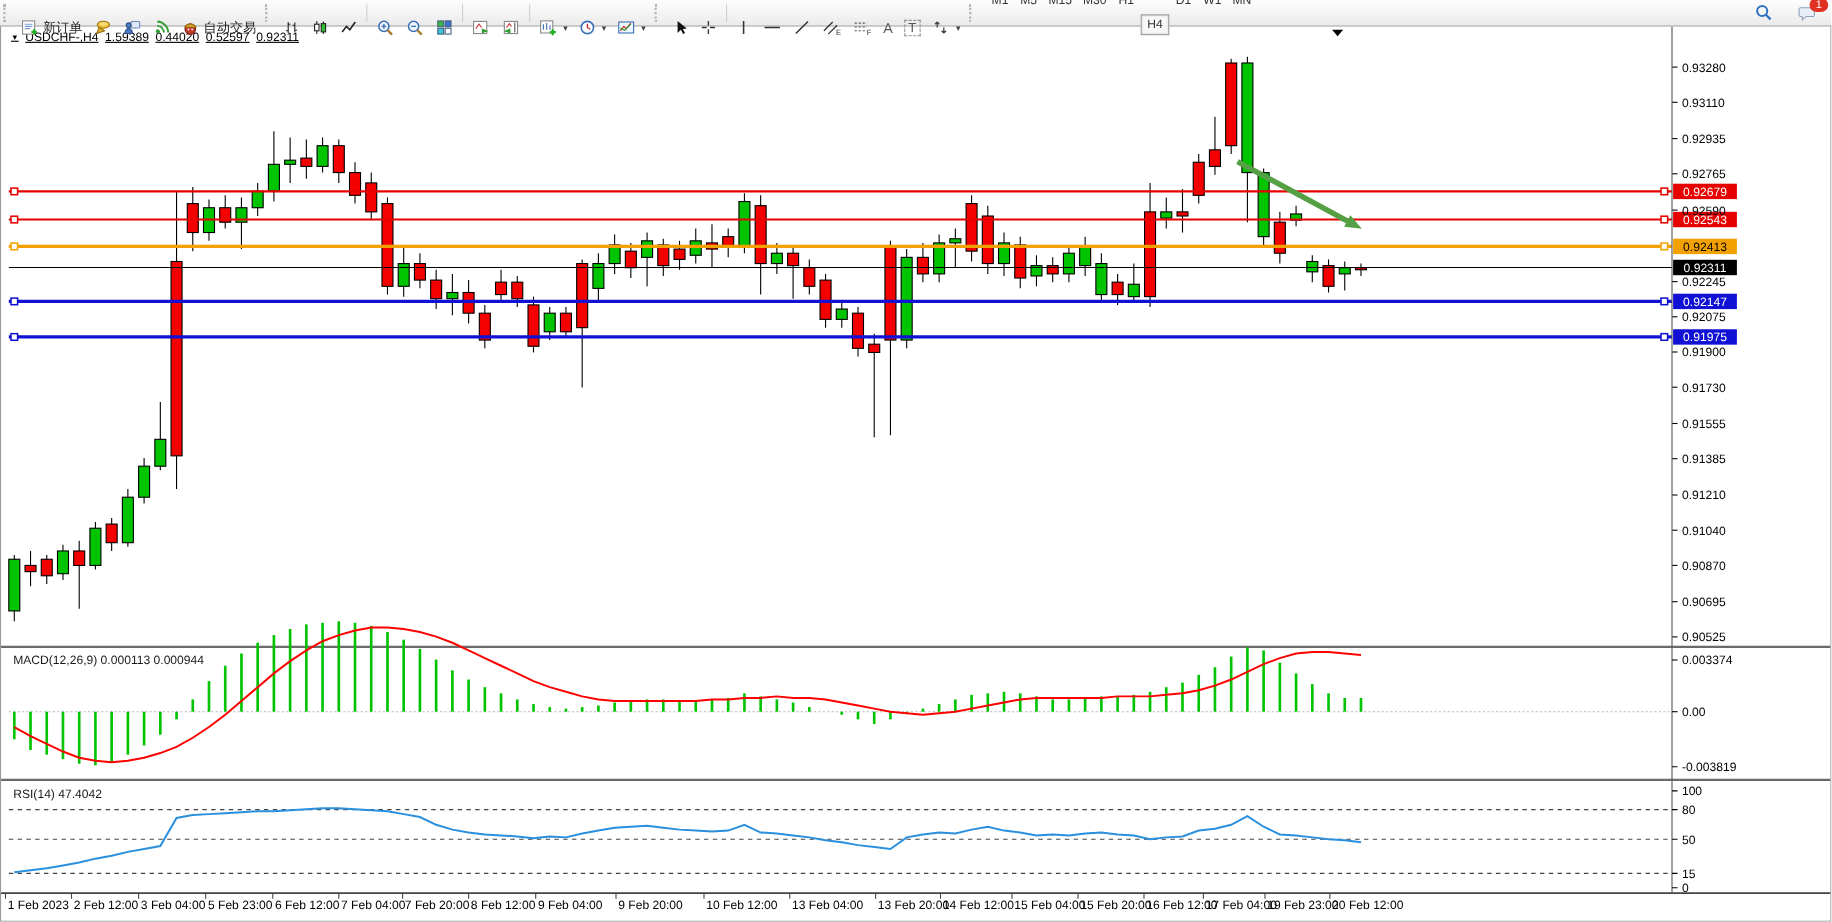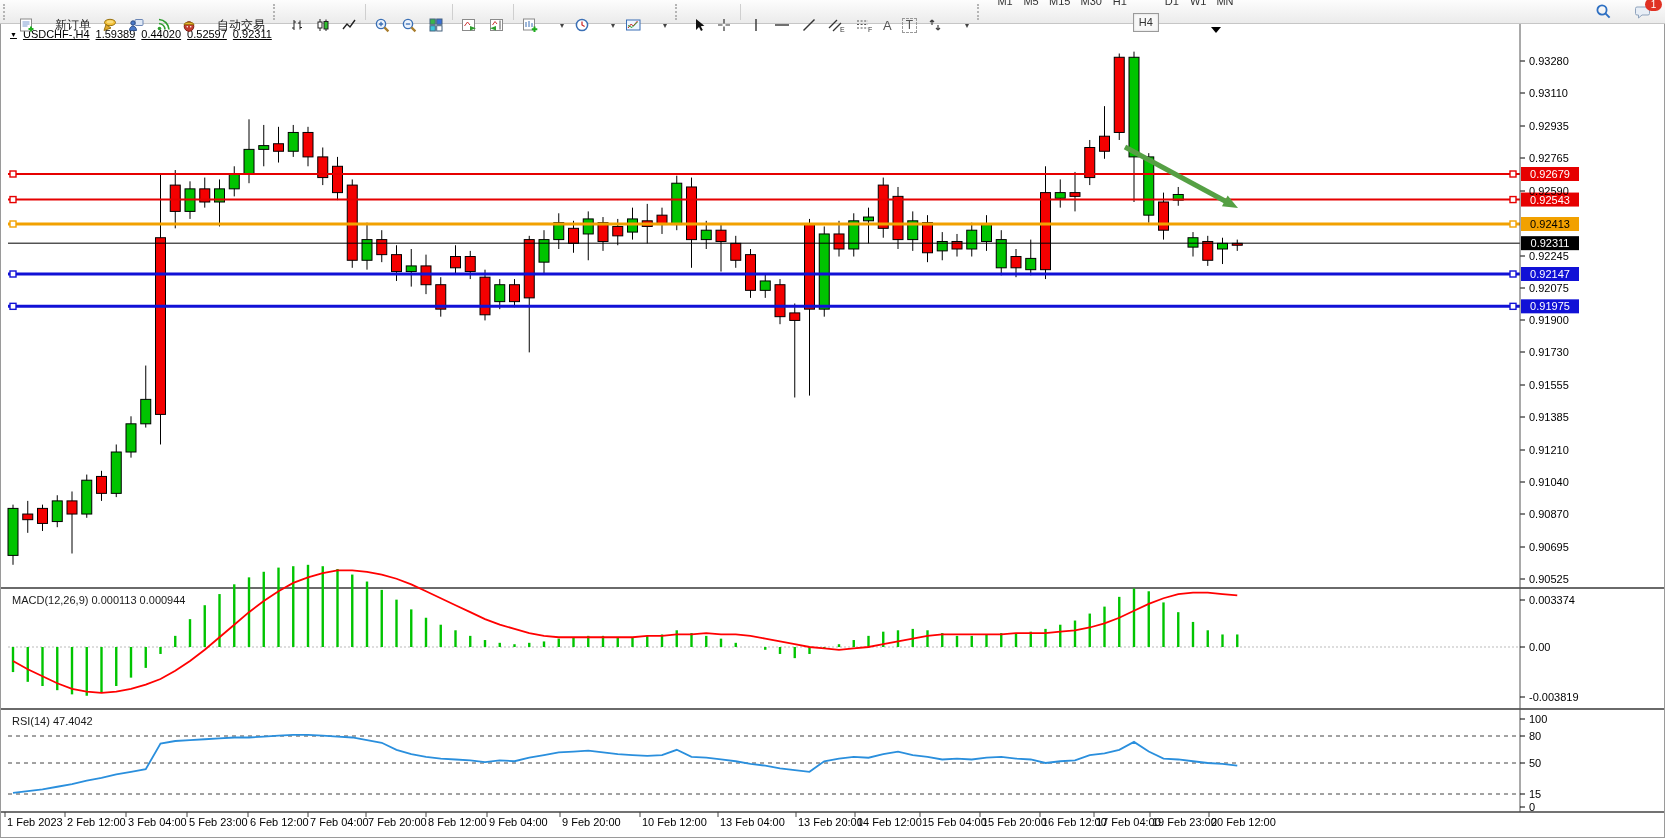--- a/index.html
+++ b/index.html
@@ -5,21 +5,21 @@
   html,body{margin:0;padding:0;width:1665px;height:838px;overflow:hidden;background:#fff;
     font-family:"Liberation Sans",sans-serif;}
   #app{position:relative;width:1665px;height:838px;}
   #chart-svg{position:absolute;left:0;top:0;z-index:1;}
   
   .toolbar{position:absolute;left:0;top:0;right:0;height:23px;z-index:3;
     background:linear-gradient(#fdfdfd,#ebebeb);border-bottom:1px solid #c6c6c6;
     display:flex;align-items:center;font-size:12px;color:#222;}
   .grip{width:5px;height:16px;border-left:2px dotted #b5b5b5;margin:0 4px 0 3px;}
   .sep{width:1px;height:16px;background:#cfcfcf;margin:0 3px;}
-  .tbtn{display:flex;align-items:center;gap:20px;background:transparent;border:1px solid transparent;
+  .tbtn{display:flex;align-items:center;gap:4px;background:transparent;border:1px solid transparent;
     padding:1px 4px;height:20px;font-family:"Liberation Sans",sans-serif;font-size:12px;color:#222;cursor:default;margin-top:27px;}
   .tbtn svg{display:block;}
   .caret{font-size:8px;color:#444;margin-left:1px;}
   .tf-group{display:flex;align-items:flex-start;margin-left:4px;}
   .tf{min-width:26px;height:19px;border:1px solid transparent;background:transparent;
     font-family:"Liberation Sans",sans-serif;font-size:11px;color:#333;padding:0 4px;}
   .tf.active{border:1px solid #9a9a9a;background:#f8f8f8;box-shadow:inset 0 0 2px #ccc;margin-top:21px;}
   .right-tools{position:absolute;right:6px;top:0;height:23px;display:flex;align-items:center;gap:8px;}
   .chat{position:relative;}
   .badge{position:absolute;right:-4px;top:-4px;background:#e03123;color:#fff;border-radius:8px;

